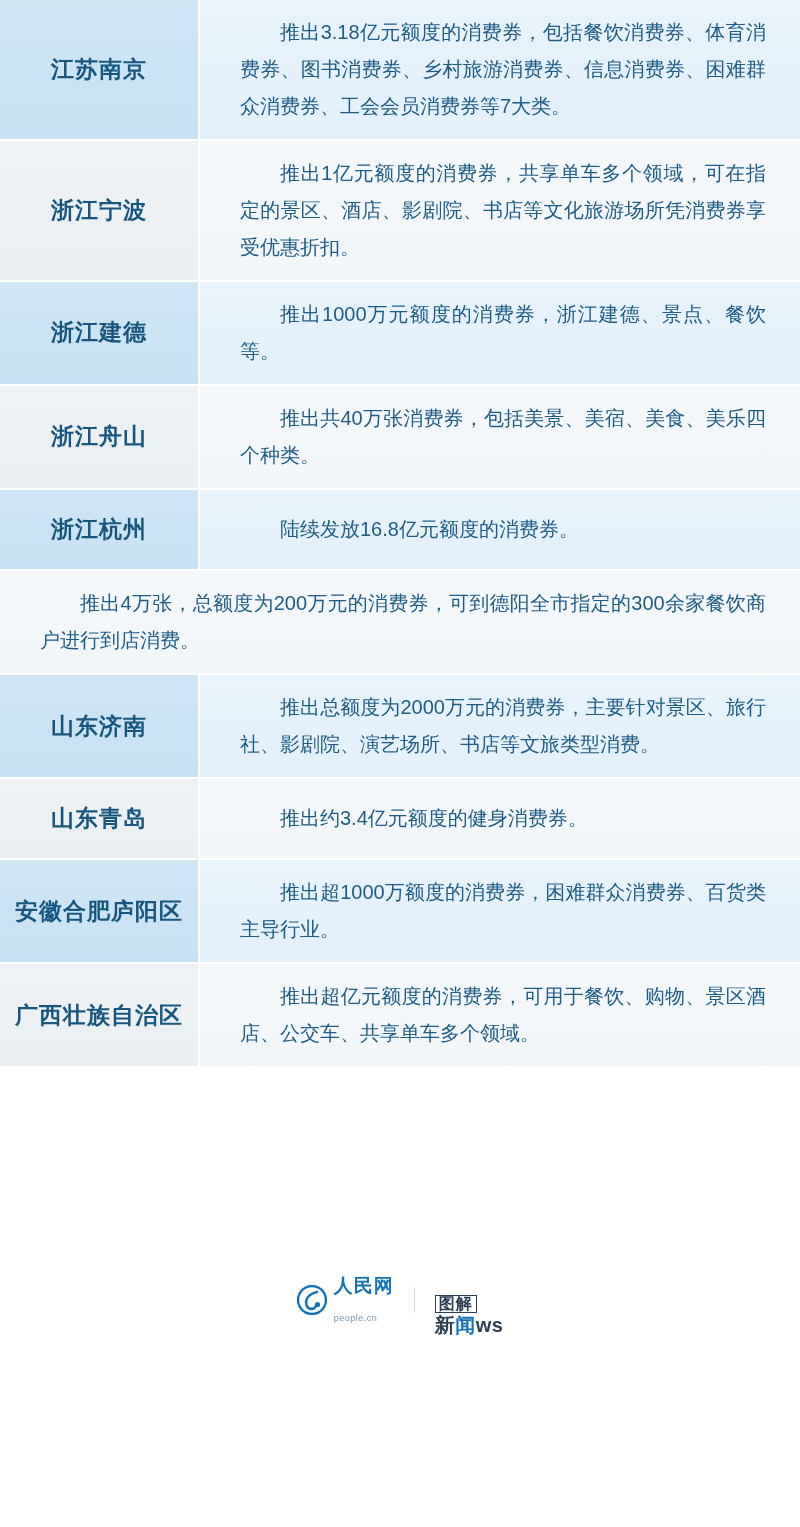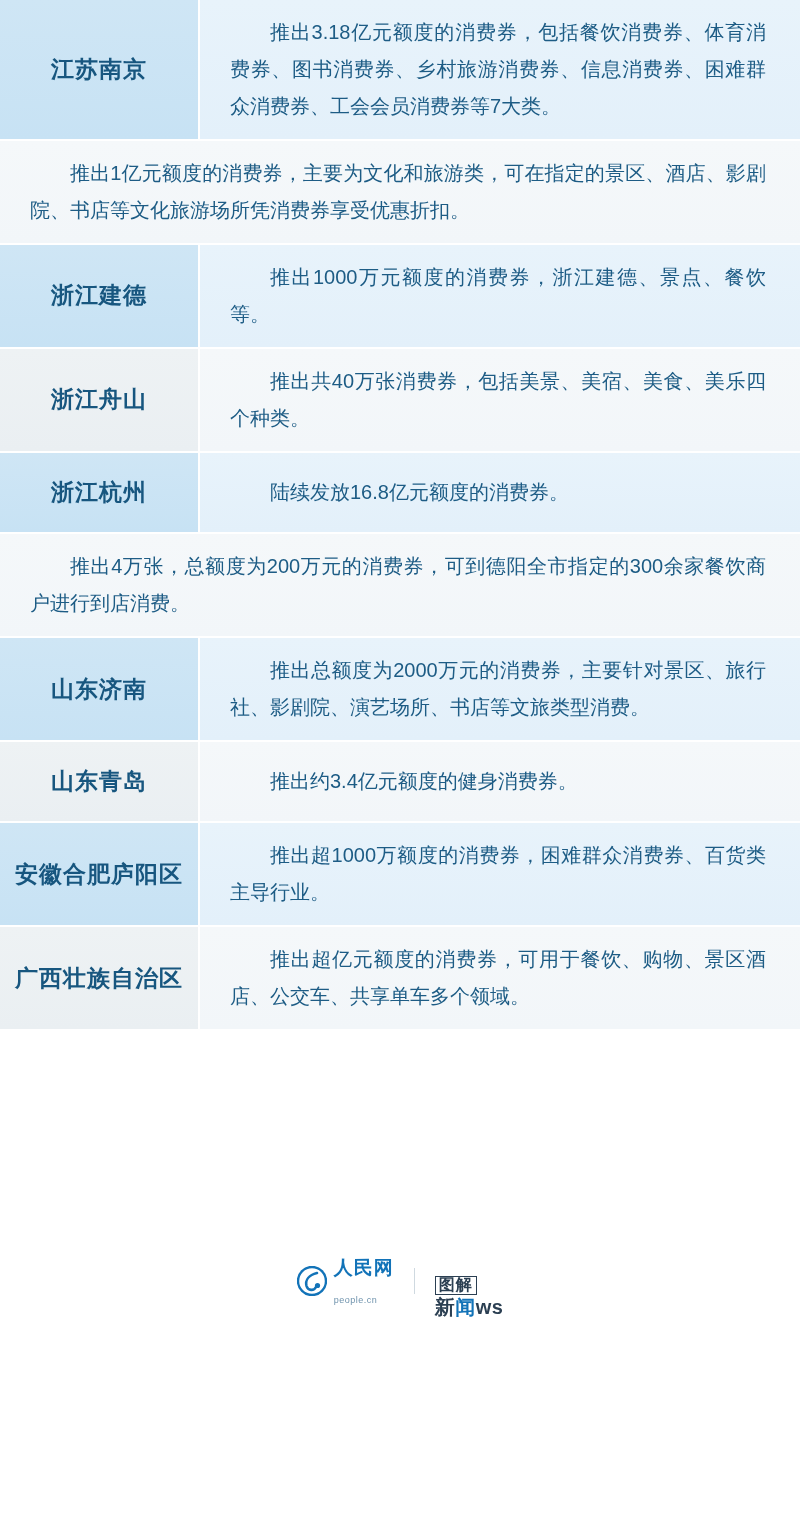--- a/index.html
+++ b/index.html
@@ -54,21 +54,21 @@
     border-right: 2px solid #ffffff;
   }
   .cell-desc {
     flex: 1 1 auto;
     box-sizing: border-box;
     display: flex;
     align-items: center;
     font-size: 20px;
     line-height: 1.85;
     color: #1d5c85;
-    padding: 14px 34px 14px 30px;
+    padding: 14px 34px 14px 40px;
     text-align: justify;
     text-justify: inter-ideograph;
   }
   .cell-desc .txt {
     text-indent: 2em;
     width: 100%;
   }
   
   .band-a .cell-name { background: linear-gradient(180deg, #cfe6f5 0%, #c7e2f4 100%); }
   .band-a .cell-desc { background: linear-gradient(180deg, #e8f3fb 0%, #e3f0fa 100%); }
@@ -155,22 +155,23 @@
   <div class="table">
 
     <div class="row band-a">
       <div class="cell-name">江苏南京</div>
       <div class="cell-desc">
         <span class="txt">推出3.18亿元额度的消费券，包括餐饮消费券、体育消费券、图书消费券、乡村旅游消费券、信息消费券、困难群众消费券、工会会员消费券等7大类。</span>
       </div>
     </div>
 
     <div class="row band-b">
-      <div class="cell-desc">
-        <span class="txt">推出1亿元额度的消费券，主要为文化和旅游类，可在指定的景区、酒店、影剧院、书店等文化旅游场所凭消费券享受优惠折扣。</span>
+      <div class="cell-name">浙江宁波</div>
+      <div class="cell-desc">
+        <span class="txt">推出1亿元额度的消费券，共享单车多个领域，可在指定的景区、酒店、影剧院、书店等文化旅游场所凭消费券享受优惠折扣。</span>
       </div>
     </div>
 
     <div class="row band-a">
       <div class="cell-name">浙江建德</div>
       <div class="cell-desc">
         <span class="txt">推出1000万元额度的消费券，浙江建德、景点、餐饮等。</span>
       </div>
     </div>
 

